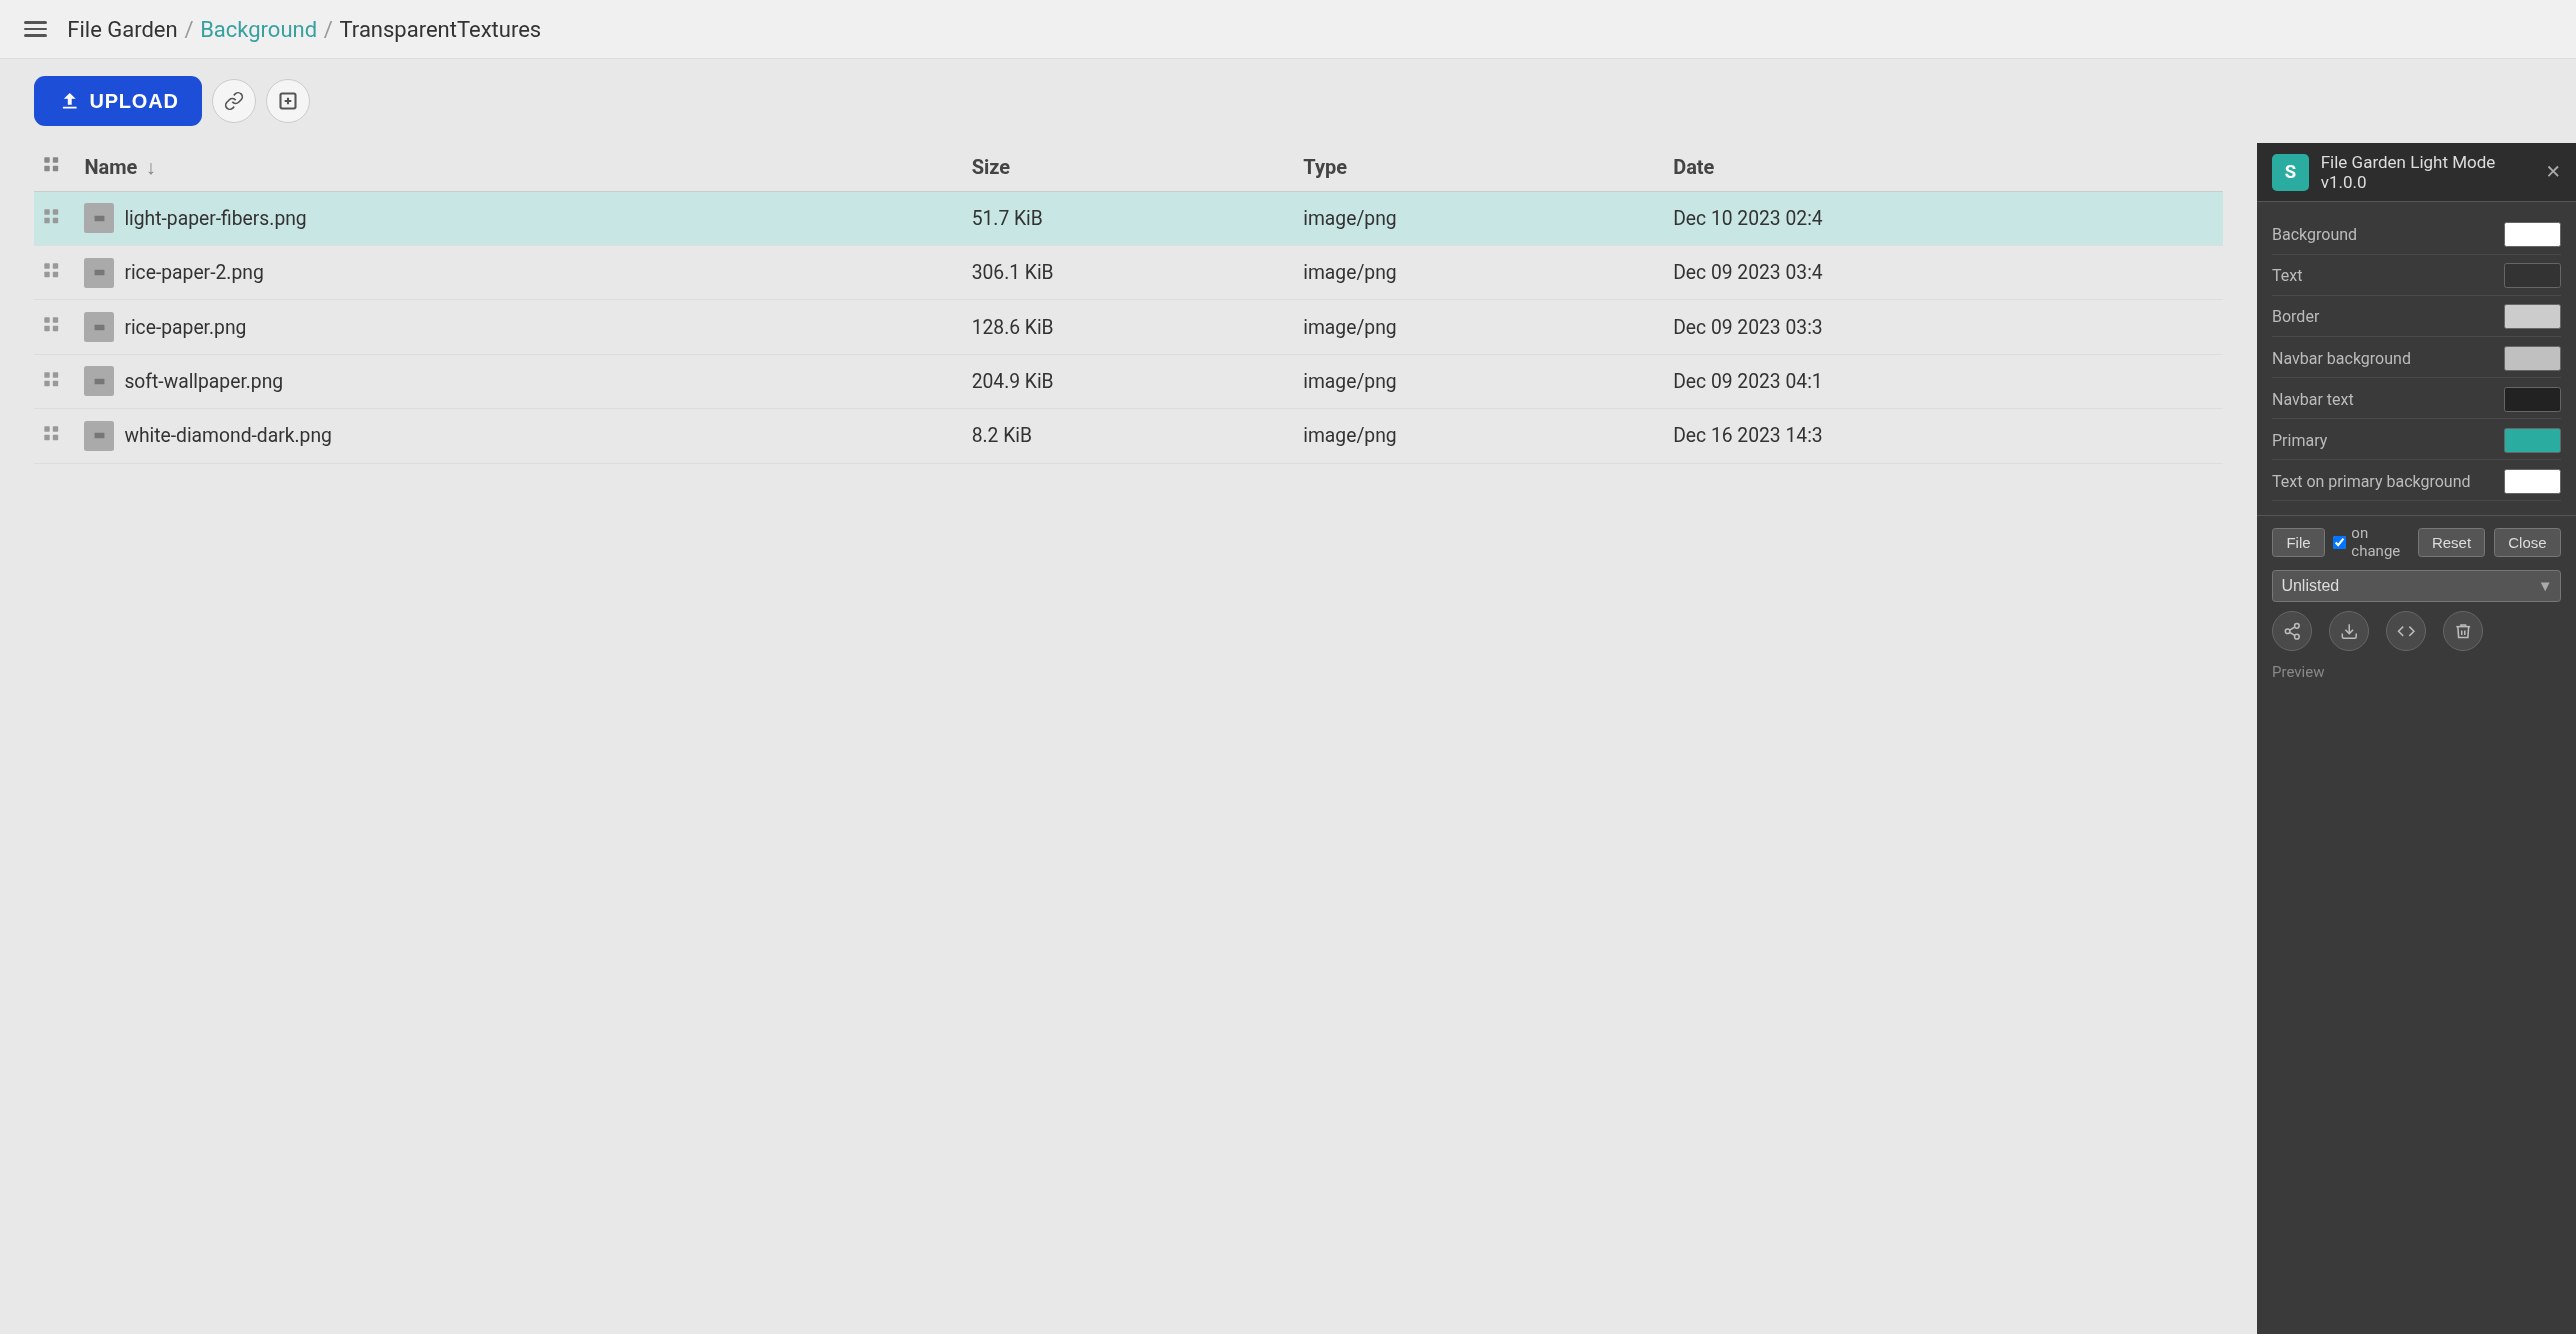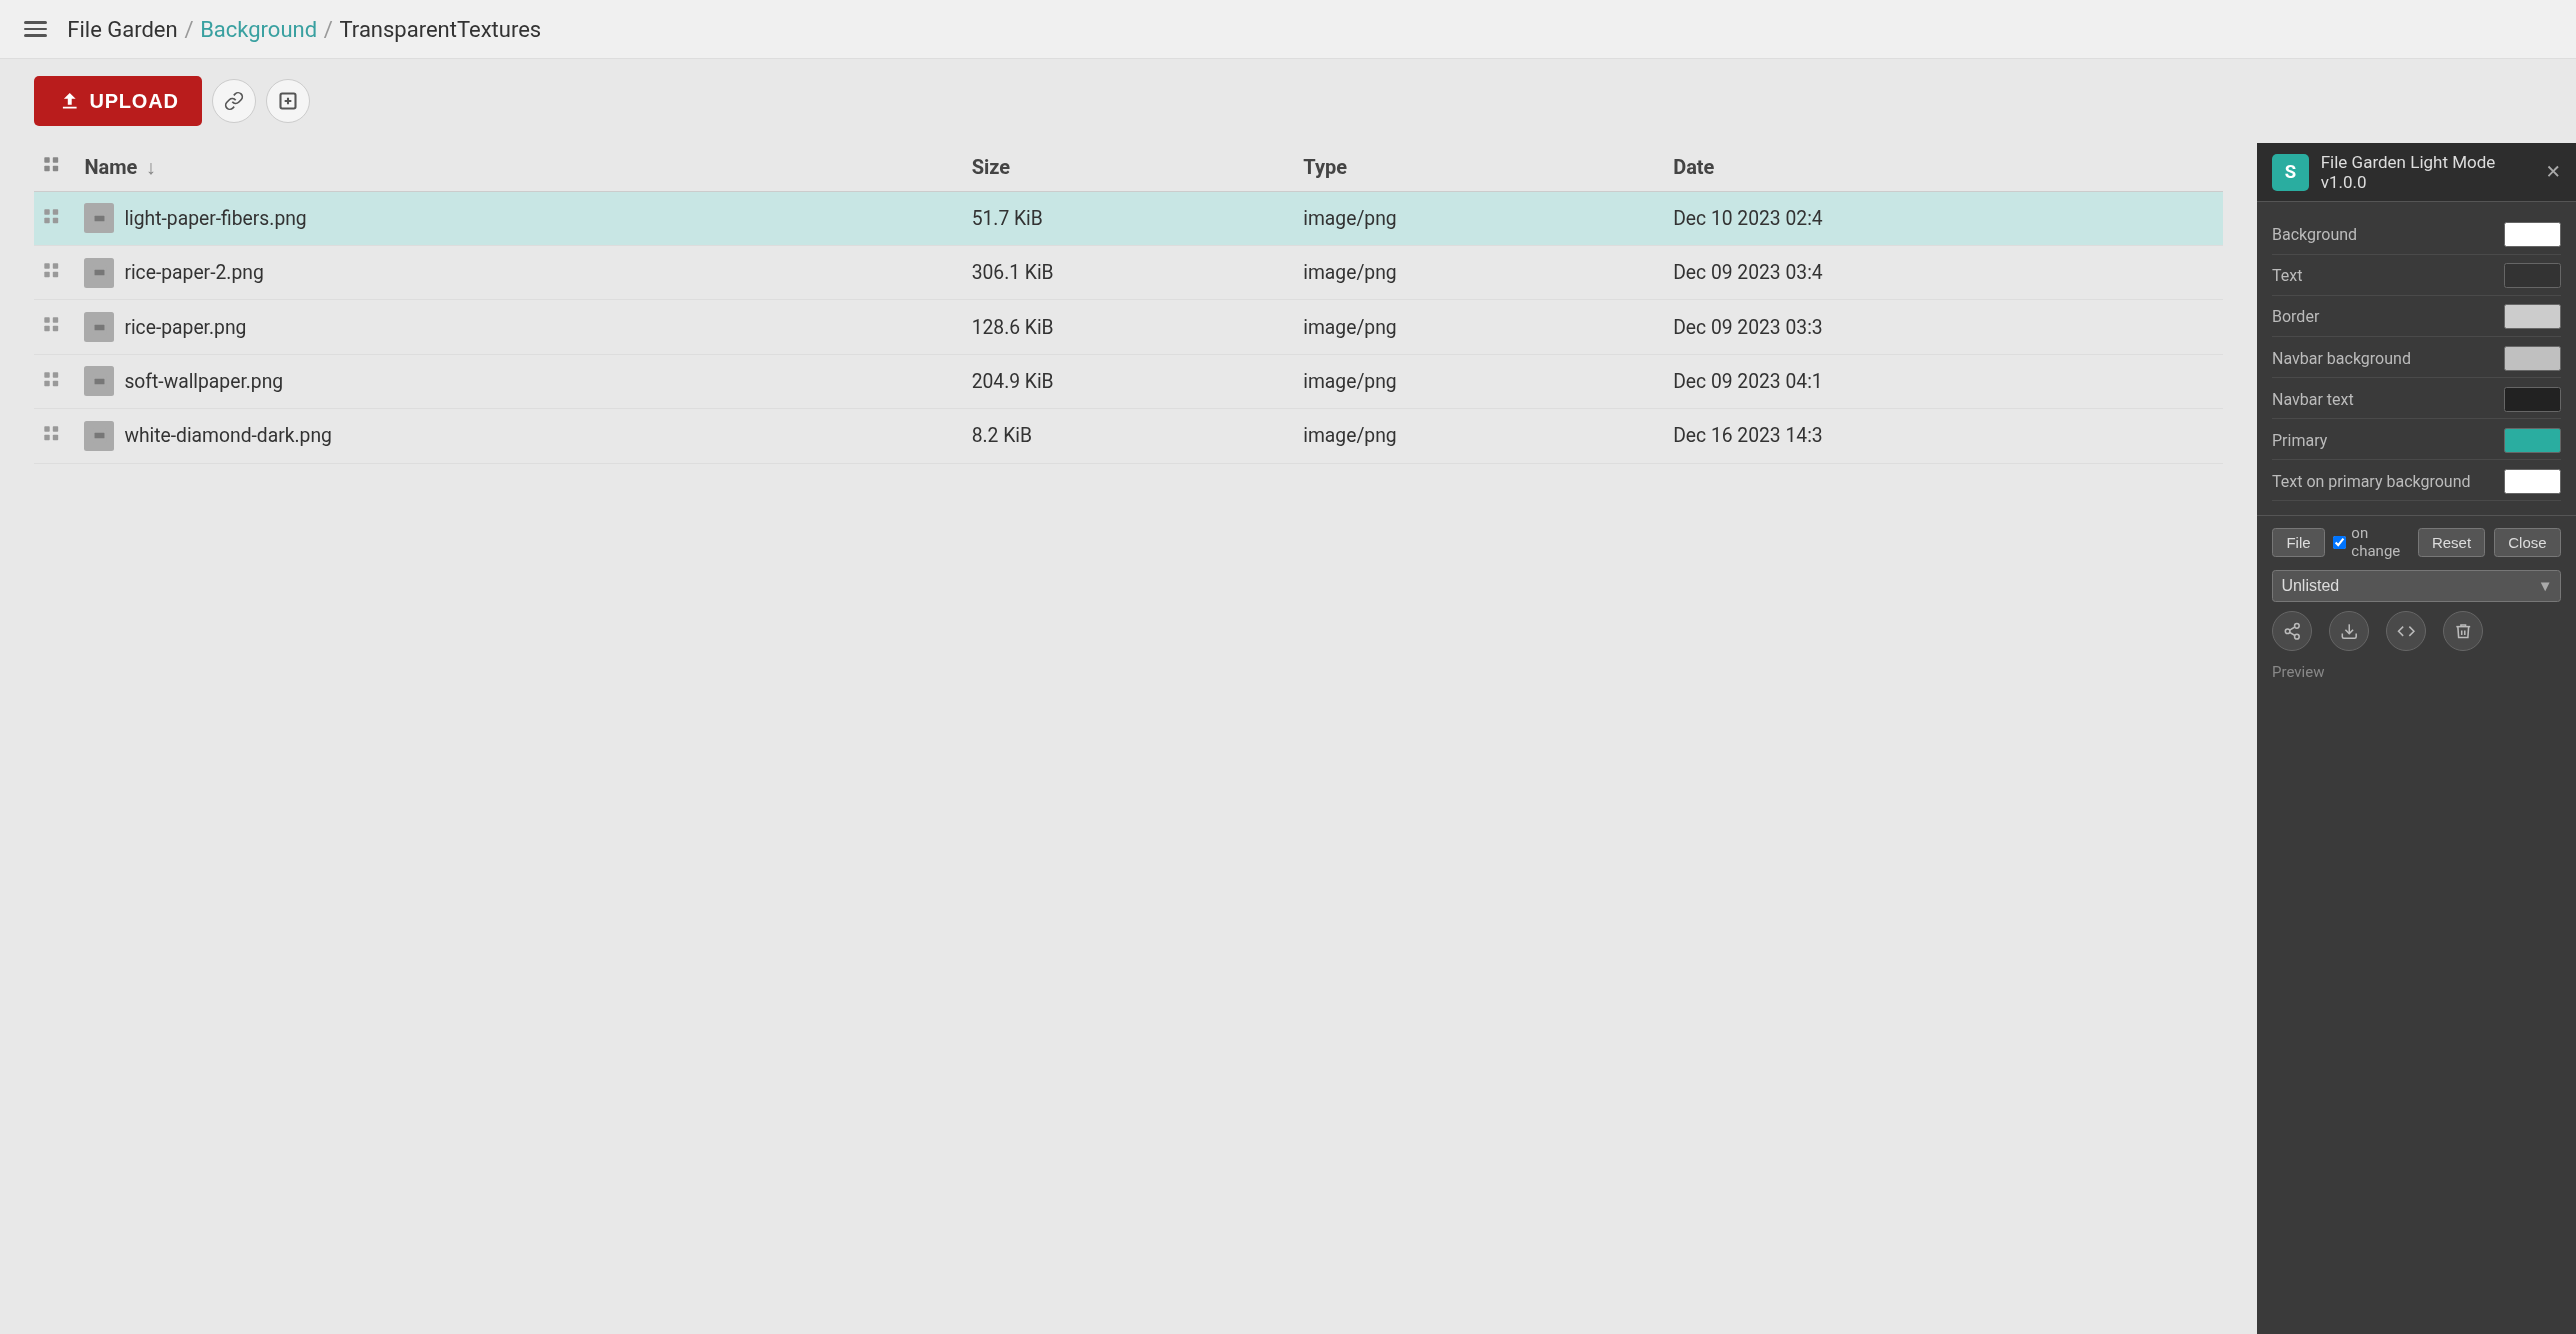--- a/index.html
+++ b/index.html
@@ -55,24 +55,24 @@
     .toolbar {
       display: flex;
       align-items: center;
       gap: 10px;
       padding: 17px 34px;
     }
     .upload-btn {
       display: flex;
       align-items: center;
       gap: 8.4px;
-      background: #b91c1c;
+      background: #1d4ed8;
       color: white;
       border: none;
-      border-radius: 5px;
+      border-radius: 11px;
       padding: 13.4px 23.5px;
       font-size: 20px;
       font-weight: 600;
       cursor: pointer;
       letter-spacing: 0.8px;
     }
     .upload-btn .upload-icon-svg {
       width: 23.5px;
       height: 23.5px;
     }

